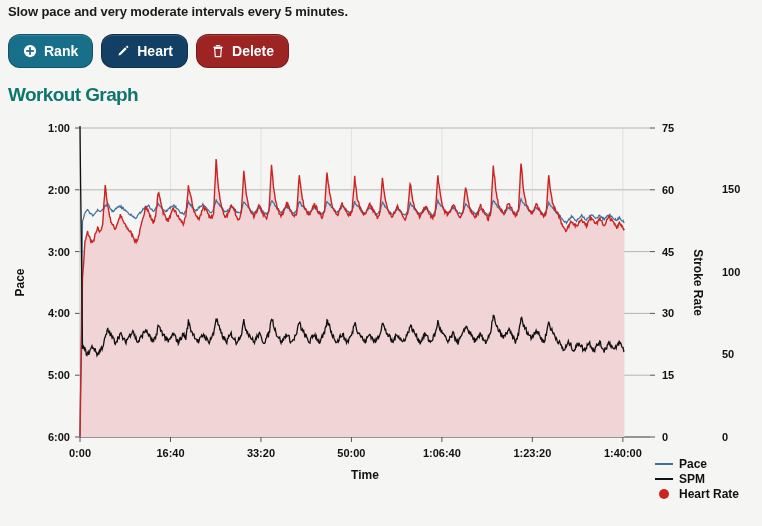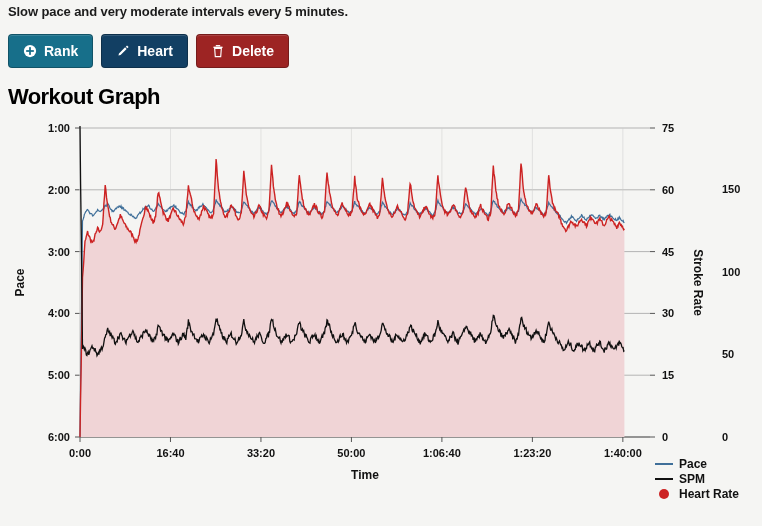--- a/index.html
+++ b/index.html
@@ -14,33 +14,33 @@
   .desc{
     position:absolute;left:8px;top:4px;
     font-size:13px;font-weight:600;color:#1b1b1b;
     letter-spacing:-0.1px;
   }
   .btn-row{position:absolute;left:8px;top:34px;display:flex;gap:8px;}
   .btn{
     display:flex;align-items:center;gap:7px;
     height:34px;box-sizing:border-box;
     padding:0 14px;
-    border-radius:4px;
+    border-radius:12px;
     color:#fff;font-size:14px;font-weight:600;
     cursor:pointer;border:1px solid rgba(0,0,0,.25);
     box-shadow:inset 0 1px 0 rgba(255,255,255,.14);
     user-select:none;
   }
   .btn-rank{background:#176f8a;}
   .btn-edit{background:#123f63;}
   .btn-delete{background:#9d2423;align-items:center;}
   .btn svg{display:block;}
   h1.title{
     position:absolute;left:8px;top:84px;margin:0;
-    font-size:22px;font-weight:700;letter-spacing:-0.6px;color:#000000;
+    font-size:19px;font-weight:700;letter-spacing:-0.6px;color:#0f766e;
   }
   .chart-wrap{position:absolute;left:0;top:120px;width:662px;height:406px;}
   svg.chart{display:block;}
   .tick-txt{font-family:"Liberation Sans",sans-serif;font-size:11px;font-weight:700;fill:#111;}
   .axis-title{font-family:"Liberation Sans",sans-serif;font-size:12px;font-weight:600;fill:#111;}
   .legend-txt{font-family:"Liberation Sans",sans-serif;font-size:12px;font-weight:700;fill:#111;}
 </style>
 </head>
 <body>
 

